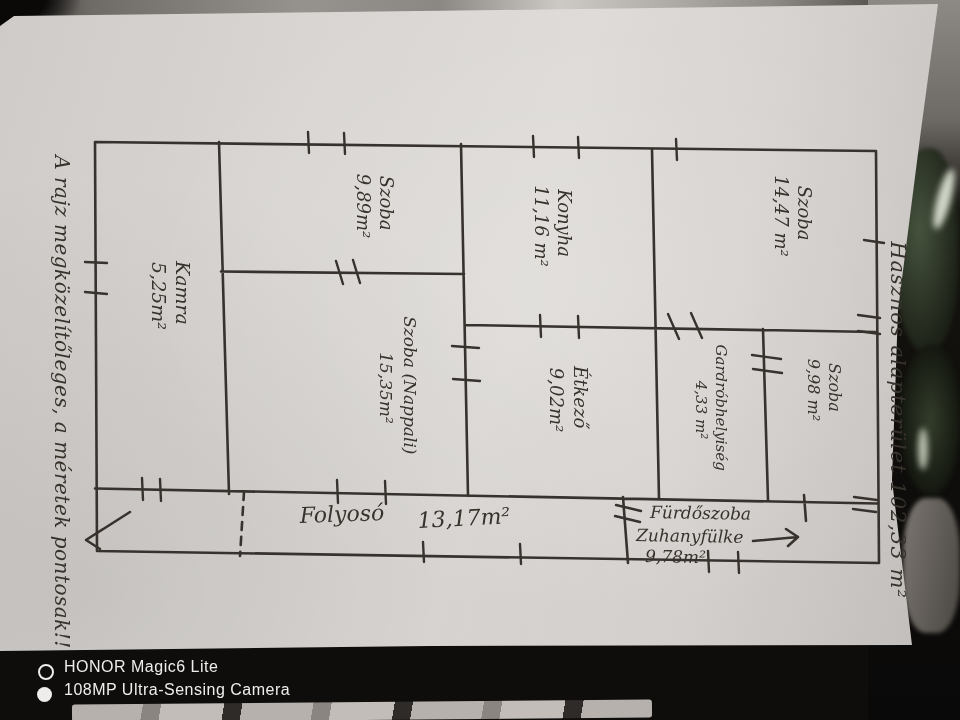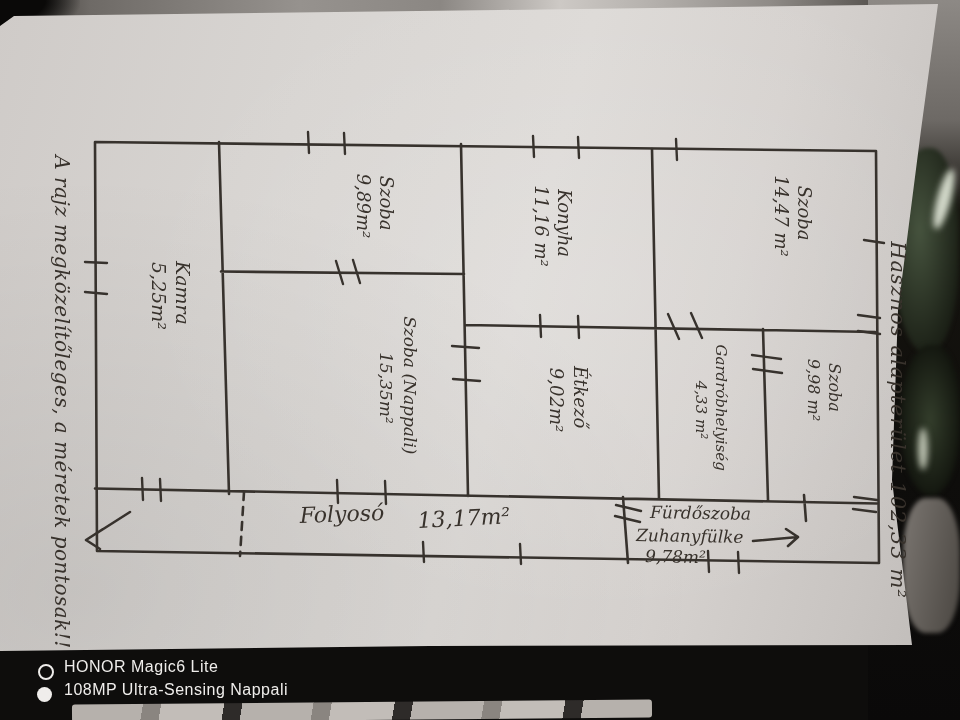--- a/index.html
+++ b/index.html
@@ -139,14 +139,14 @@
       <text x="645" y="562" font-size="17" transform="rotate(1 645 562)">9,78m²</text>
 
       <text text-anchor="middle" font-size="21" letter-spacing="1" transform="rotate(90 891 420)" x="891" y="420">Hasznos alapterület 102,33 m²</text>
       <text text-anchor="middle" font-size="20" letter-spacing=".5" transform="rotate(90 55 402)" x="55" y="402">A rajz megközelítőleges, a méretek pontosak!!</text>
     </g>
   </svg>
 
   <div class="abs" id="wm-ring"></div>
   <div class="abs" id="wm-dot"></div>
   <div class="abs wm-text" id="wm-line1">HONOR Magic6 Lite</div>
-  <div class="abs wm-text" id="wm-line2">108MP Ultra-Sensing Nappali</div>
+  <div class="abs wm-text" id="wm-line2">108MP Ultra-Sensing Camera</div>
 </div>
 
 </body></html>

